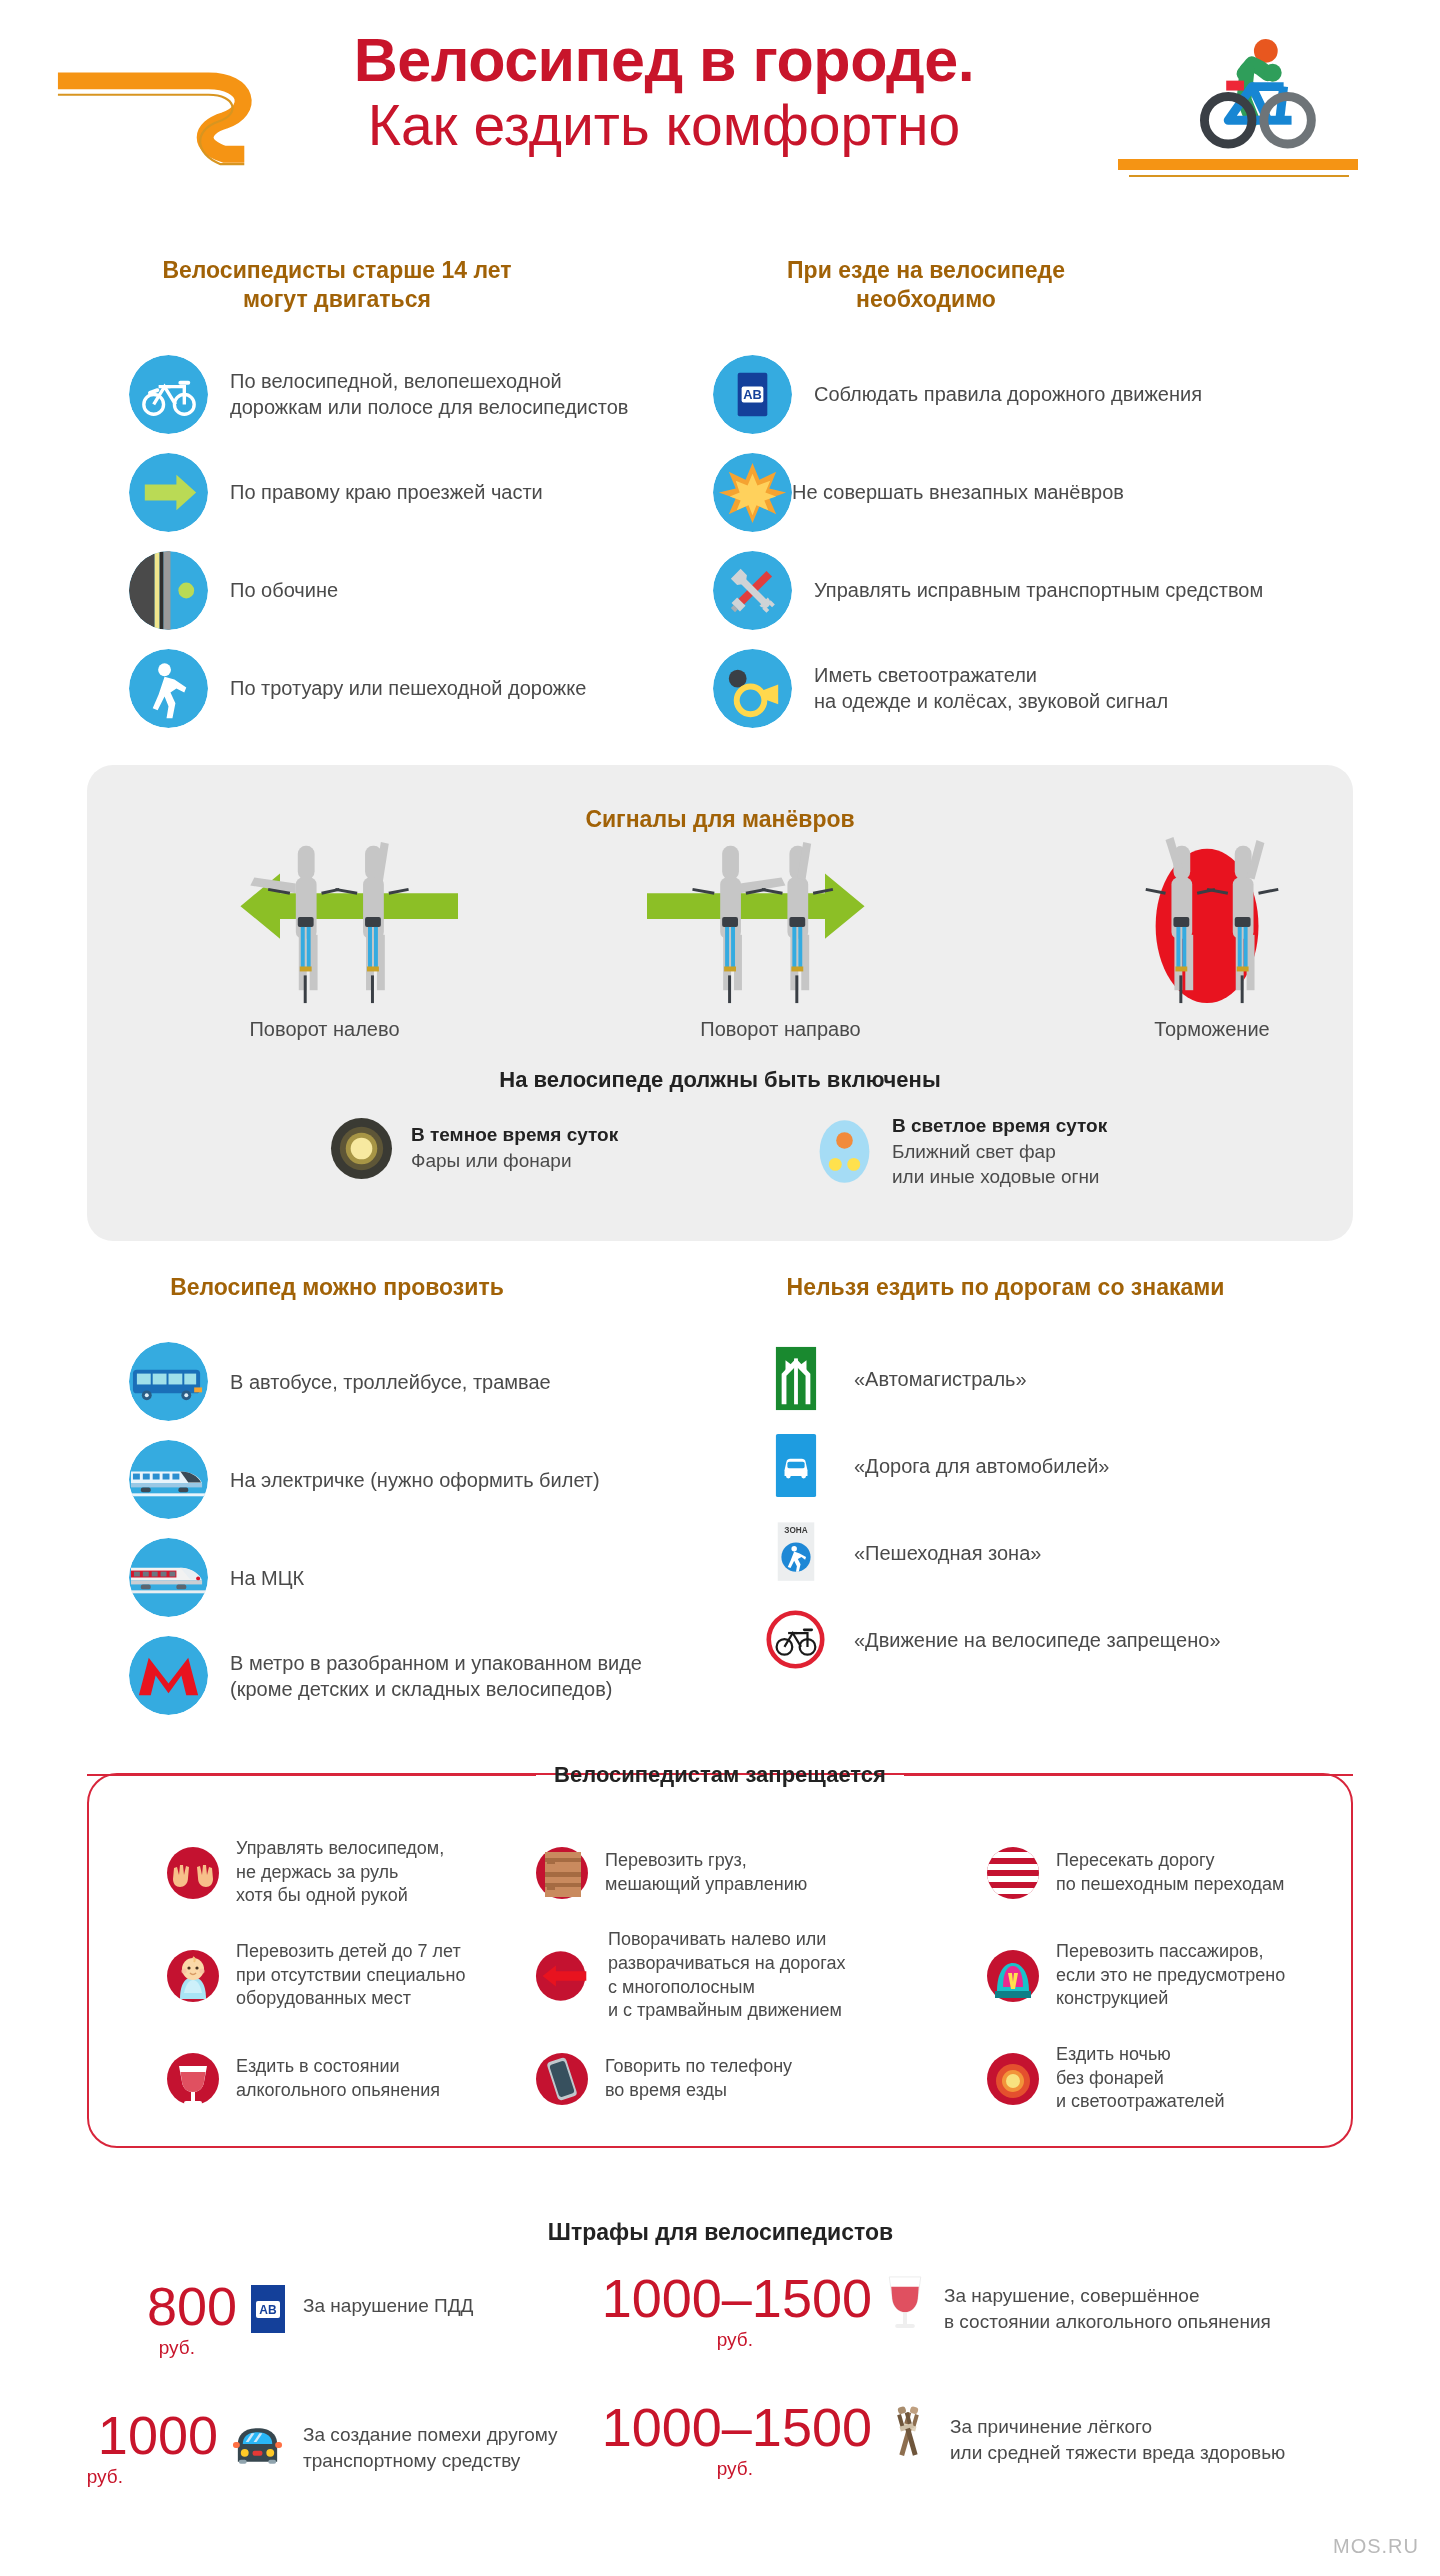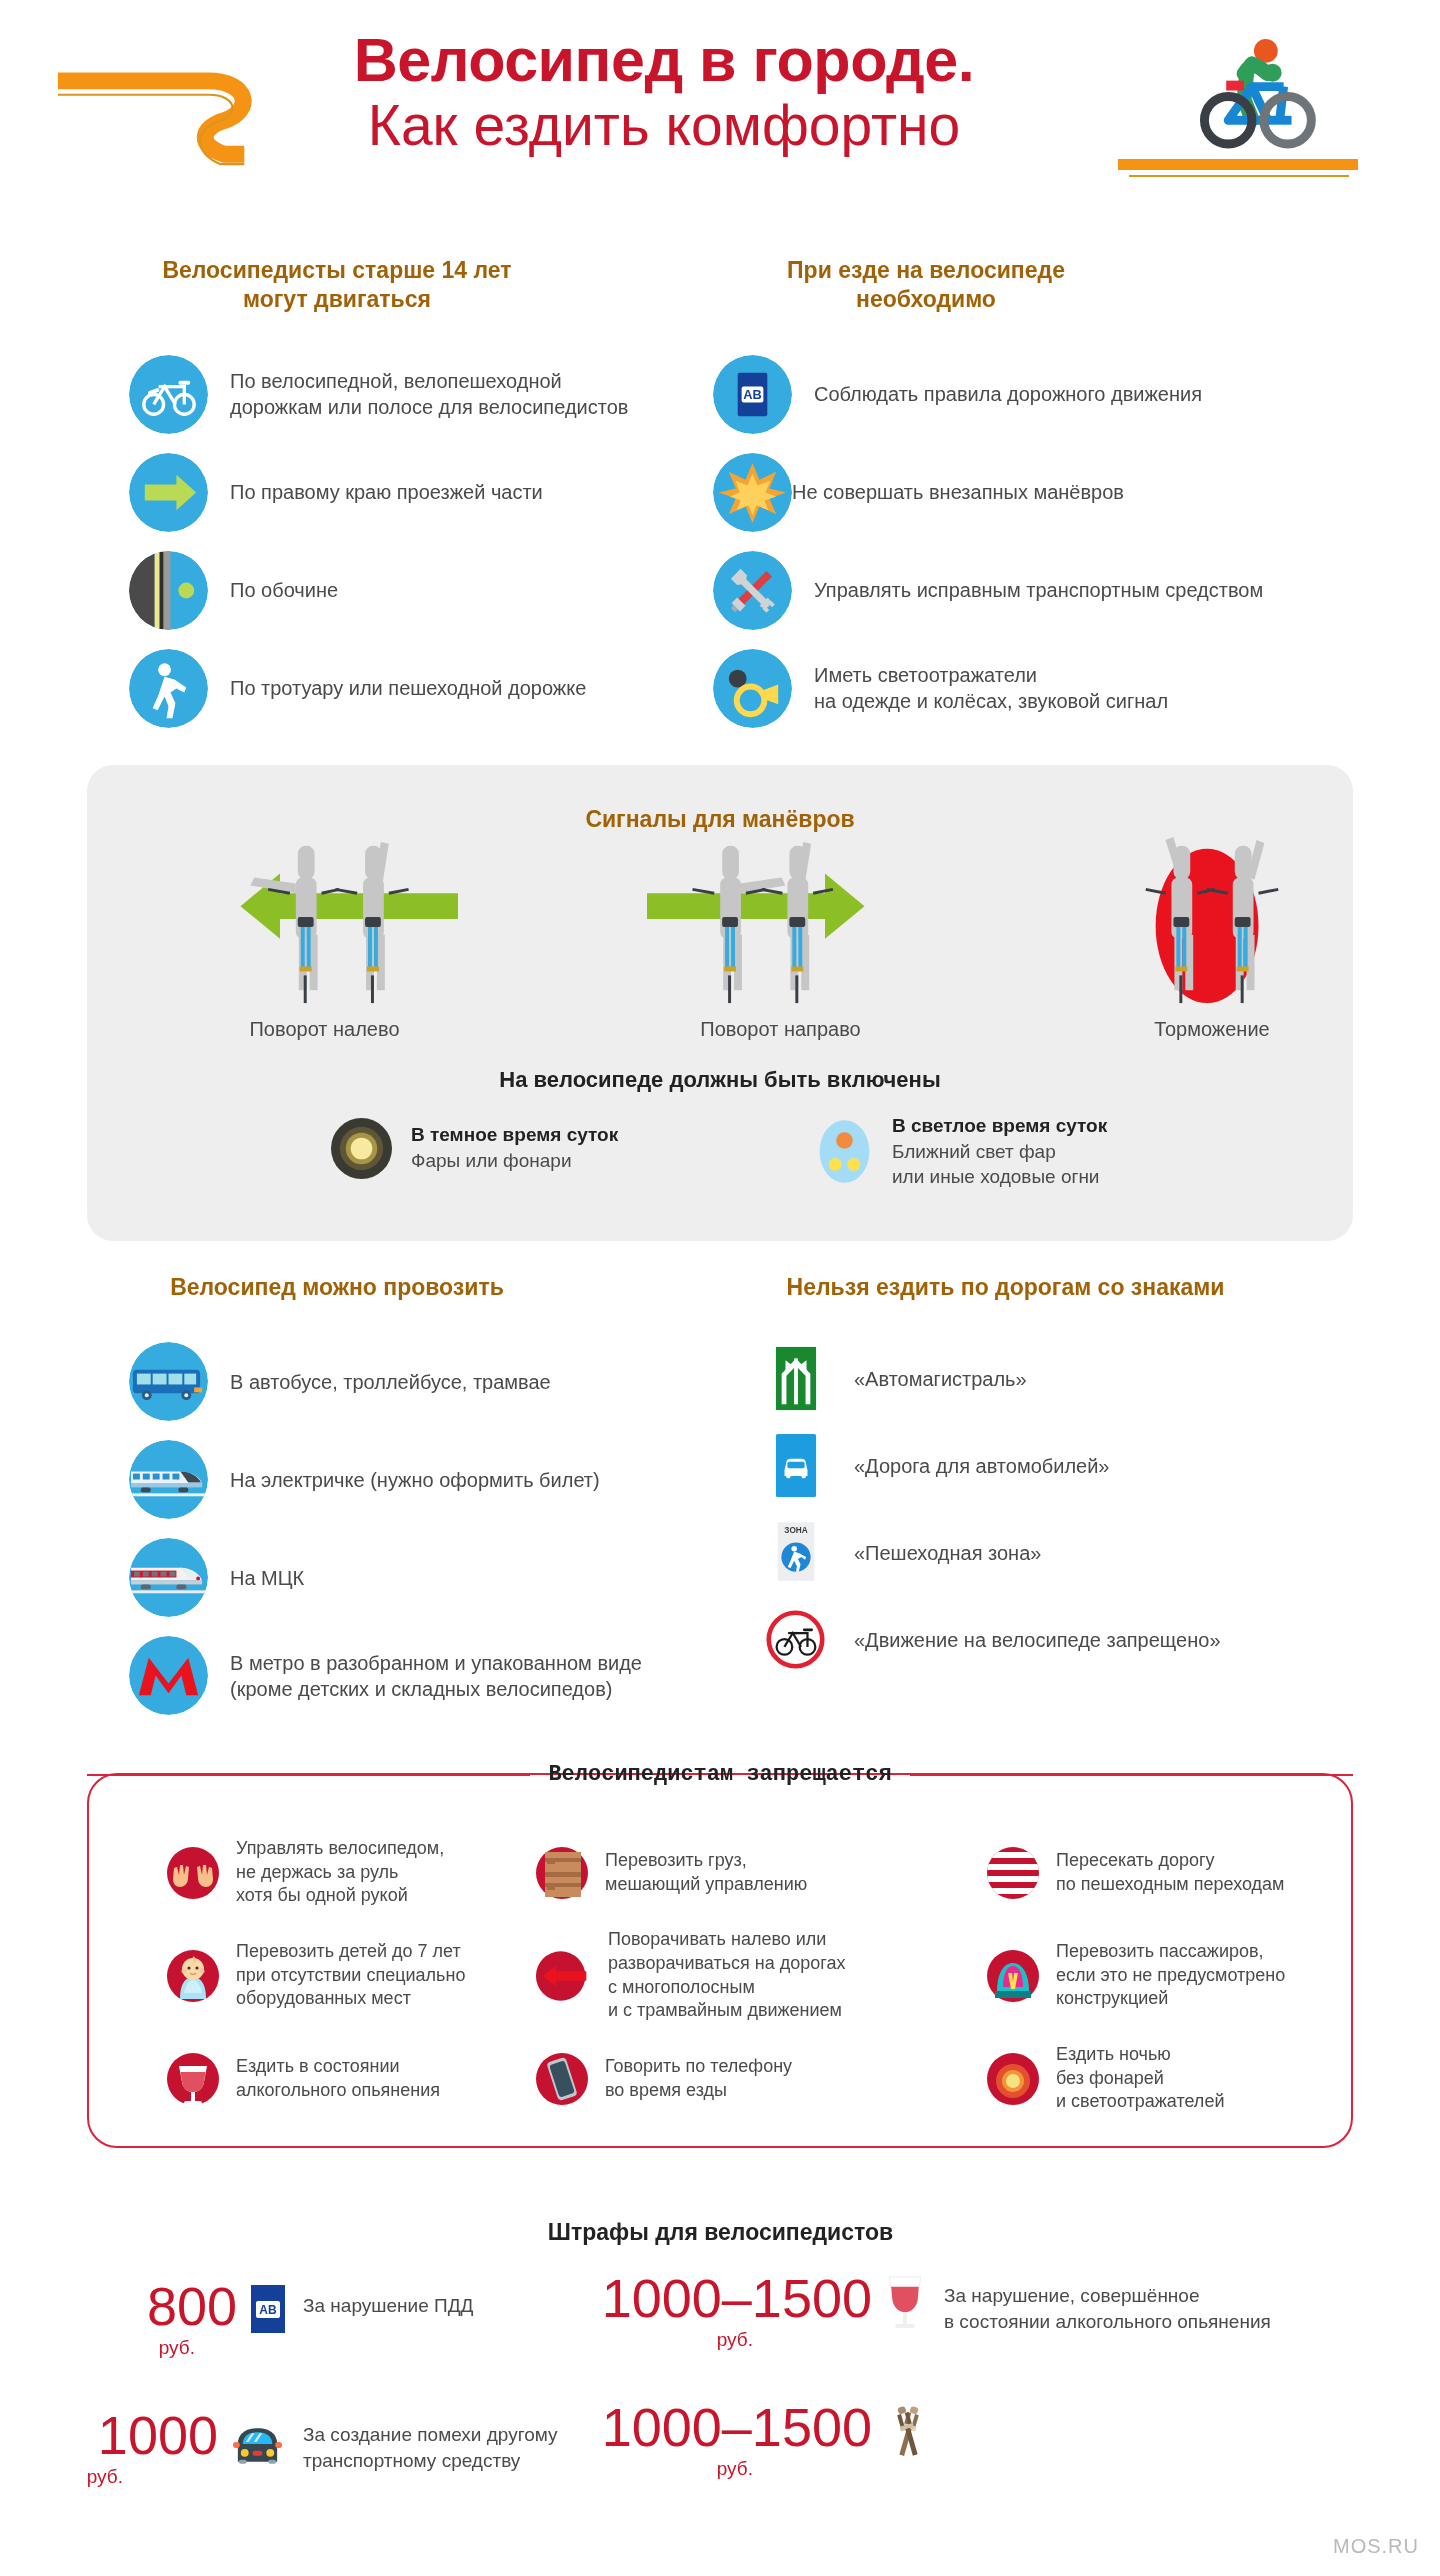--- a/index.html
+++ b/index.html
@@ -48,21 +48,21 @@
   .lights-title { font-size:22px; font-weight:bold; color:#222; text-align:center; }
   .light-label-b { font-size:19px; font-weight:bold; color:#222; line-height:1.3; }
   .light-label-n { font-size:19px; color:#4a4a4a; line-height:1.35; }
 
   
   .panel-red {
     position:absolute; border:2px solid #d8253b; border-radius:30px; background:#fff;
   }
   .forbid-head { position:absolute; display:flex; align-items:center; gap:18px; }
   .forbid-line { height:2px; background:#d8253b; }
-  .forbid-title { font-size:22px; font-weight:bold; color:#222; white-space:nowrap;font-family:Liberation Mono, monospace; }
+  .forbid-title { font-size:22px; font-weight:bold; color:#222; white-space:nowrap; }
   .ftxt { font-size:18px; line-height:1.33; color:#4a4a4a; }
 
   
   .fines-title { font-size:23px; font-weight:bold; color:#222; text-align:center; }
   .fine-amount {
     color:#c8152b; font-size:54px; font-weight:normal; line-height:1; white-space:nowrap;
     text-align:right;
   }
   .fine-rub { color:#c8152b; font-size:19px; text-align:right; margin-top:4px; }
   .fine-txt { font-size:19px; line-height:1.36; color:#4a4a4a; }
@@ -804,19 +804,23 @@
           </g>
           <g transform="rotate(-16 24 28)">
             <rect x="20" y="2" width="8" height="7" rx="3" fill="#a98d6e"></rect>
             <rect x="18" y="9" width="4" height="14" fill="#6f563c"></rect>
             <rect x="26" y="9" width="4" height="14" fill="#6f563c"></rect>
             <rect x="17" y="21" width="14" height="5" fill="#cfc0a8"></rect>
             <rect x="22" y="25" width="5" height="28" fill="#6f563c"></rect>
           </g>
         </svg>
       </div>
+      <div class="fine-txt" style="margin-left:18px; margin-top:14px;">
+        <div>За причинение лёгкого</div>
+        <div>или средней тяжести вреда здоровью</div>
+      </div>
     </div>
   </div>
 
   <div class="watermark">MOS.RU</div>
 
 </div>
 
 
 </body></html>

